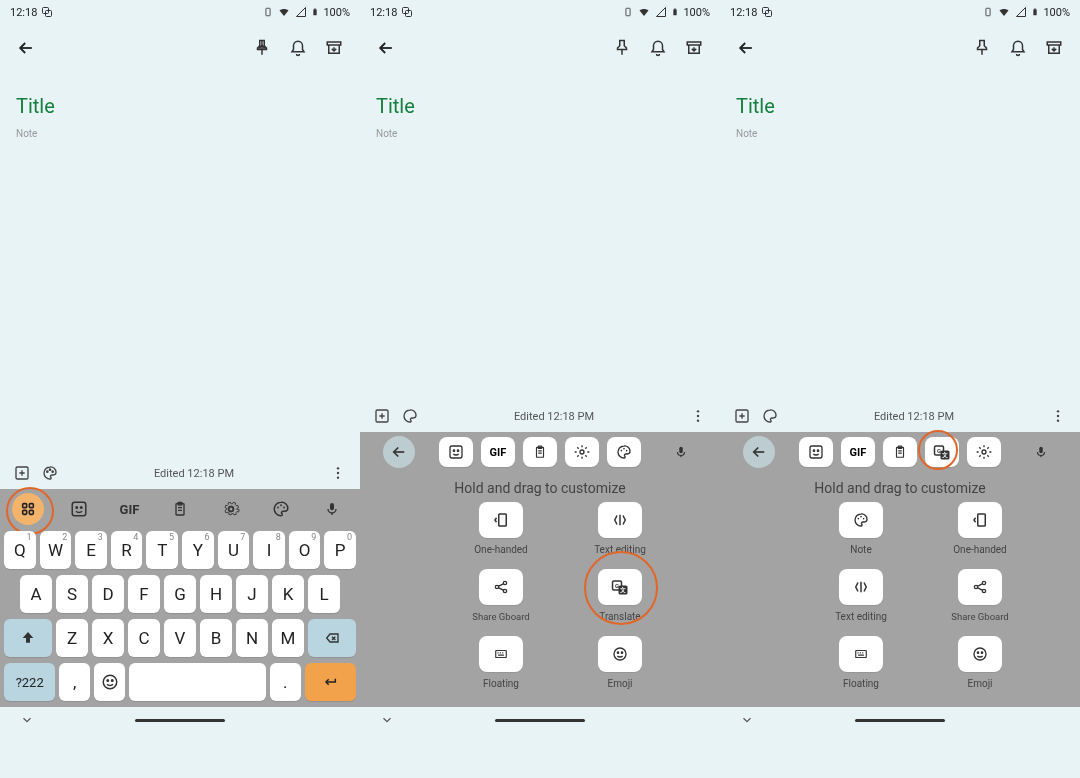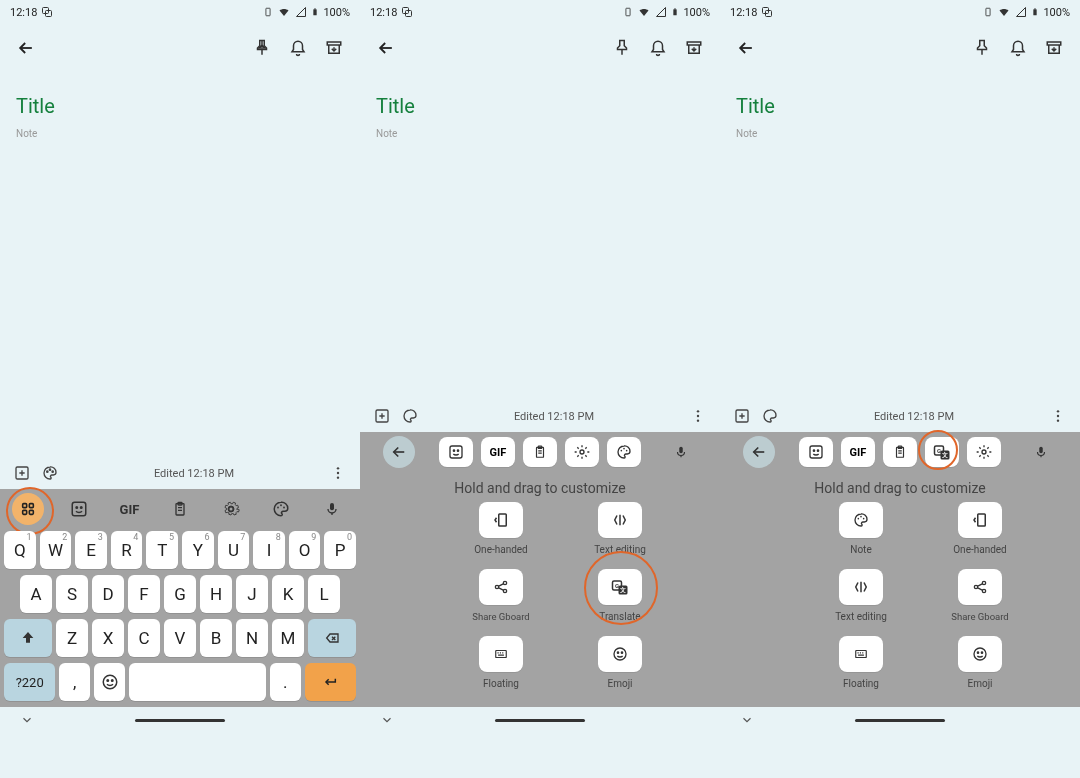--- a/index.html
+++ b/index.html
@@ -370,21 +370,21 @@
         </div>
         <div id="row3inner" style="display:contents;"><div class="key">Z</div><div class="key">X</div><div class="key">C</div><div class="key">V</div><div class="key">B</div><div class="key">N</div><div class="key">M</div></div>
         <div class="key fn wide15">
           <svg width="20" height="16" viewBox="0 0 24 24" fill="none" stroke="#333" stroke-width="2">
               <path d="M21 6H9l-5 6 5 6h12V6z"></path>
               <path d="M12 10l5 5M17 10l-5 5"></path>
             </svg>
         </div>
       </div>
       <div class="kb-row kb-bottom">
-        <div class="key fn wide15" style="font-size:13px;">?220</div>
+        <div class="key fn wide15" style="font-size:13px;">?222</div>
         <div class="key" style="flex:0.9;">,</div>
         <div class="key" style="flex:0.9;">
           <svg width="18" height="18" viewBox="0 0 24 24" fill="none" stroke="#333" stroke-width="2">
               <circle cx="12" cy="12" r="9"></circle>
               <circle cx="9" cy="10" r="1" fill="#333"></circle>
               <circle cx="15" cy="10" r="1" fill="#333"></circle>
               <path d="M8 15c2 2 6 2 8 0"></path>
             </svg>
         </div>
         <div class="key space"></div>

